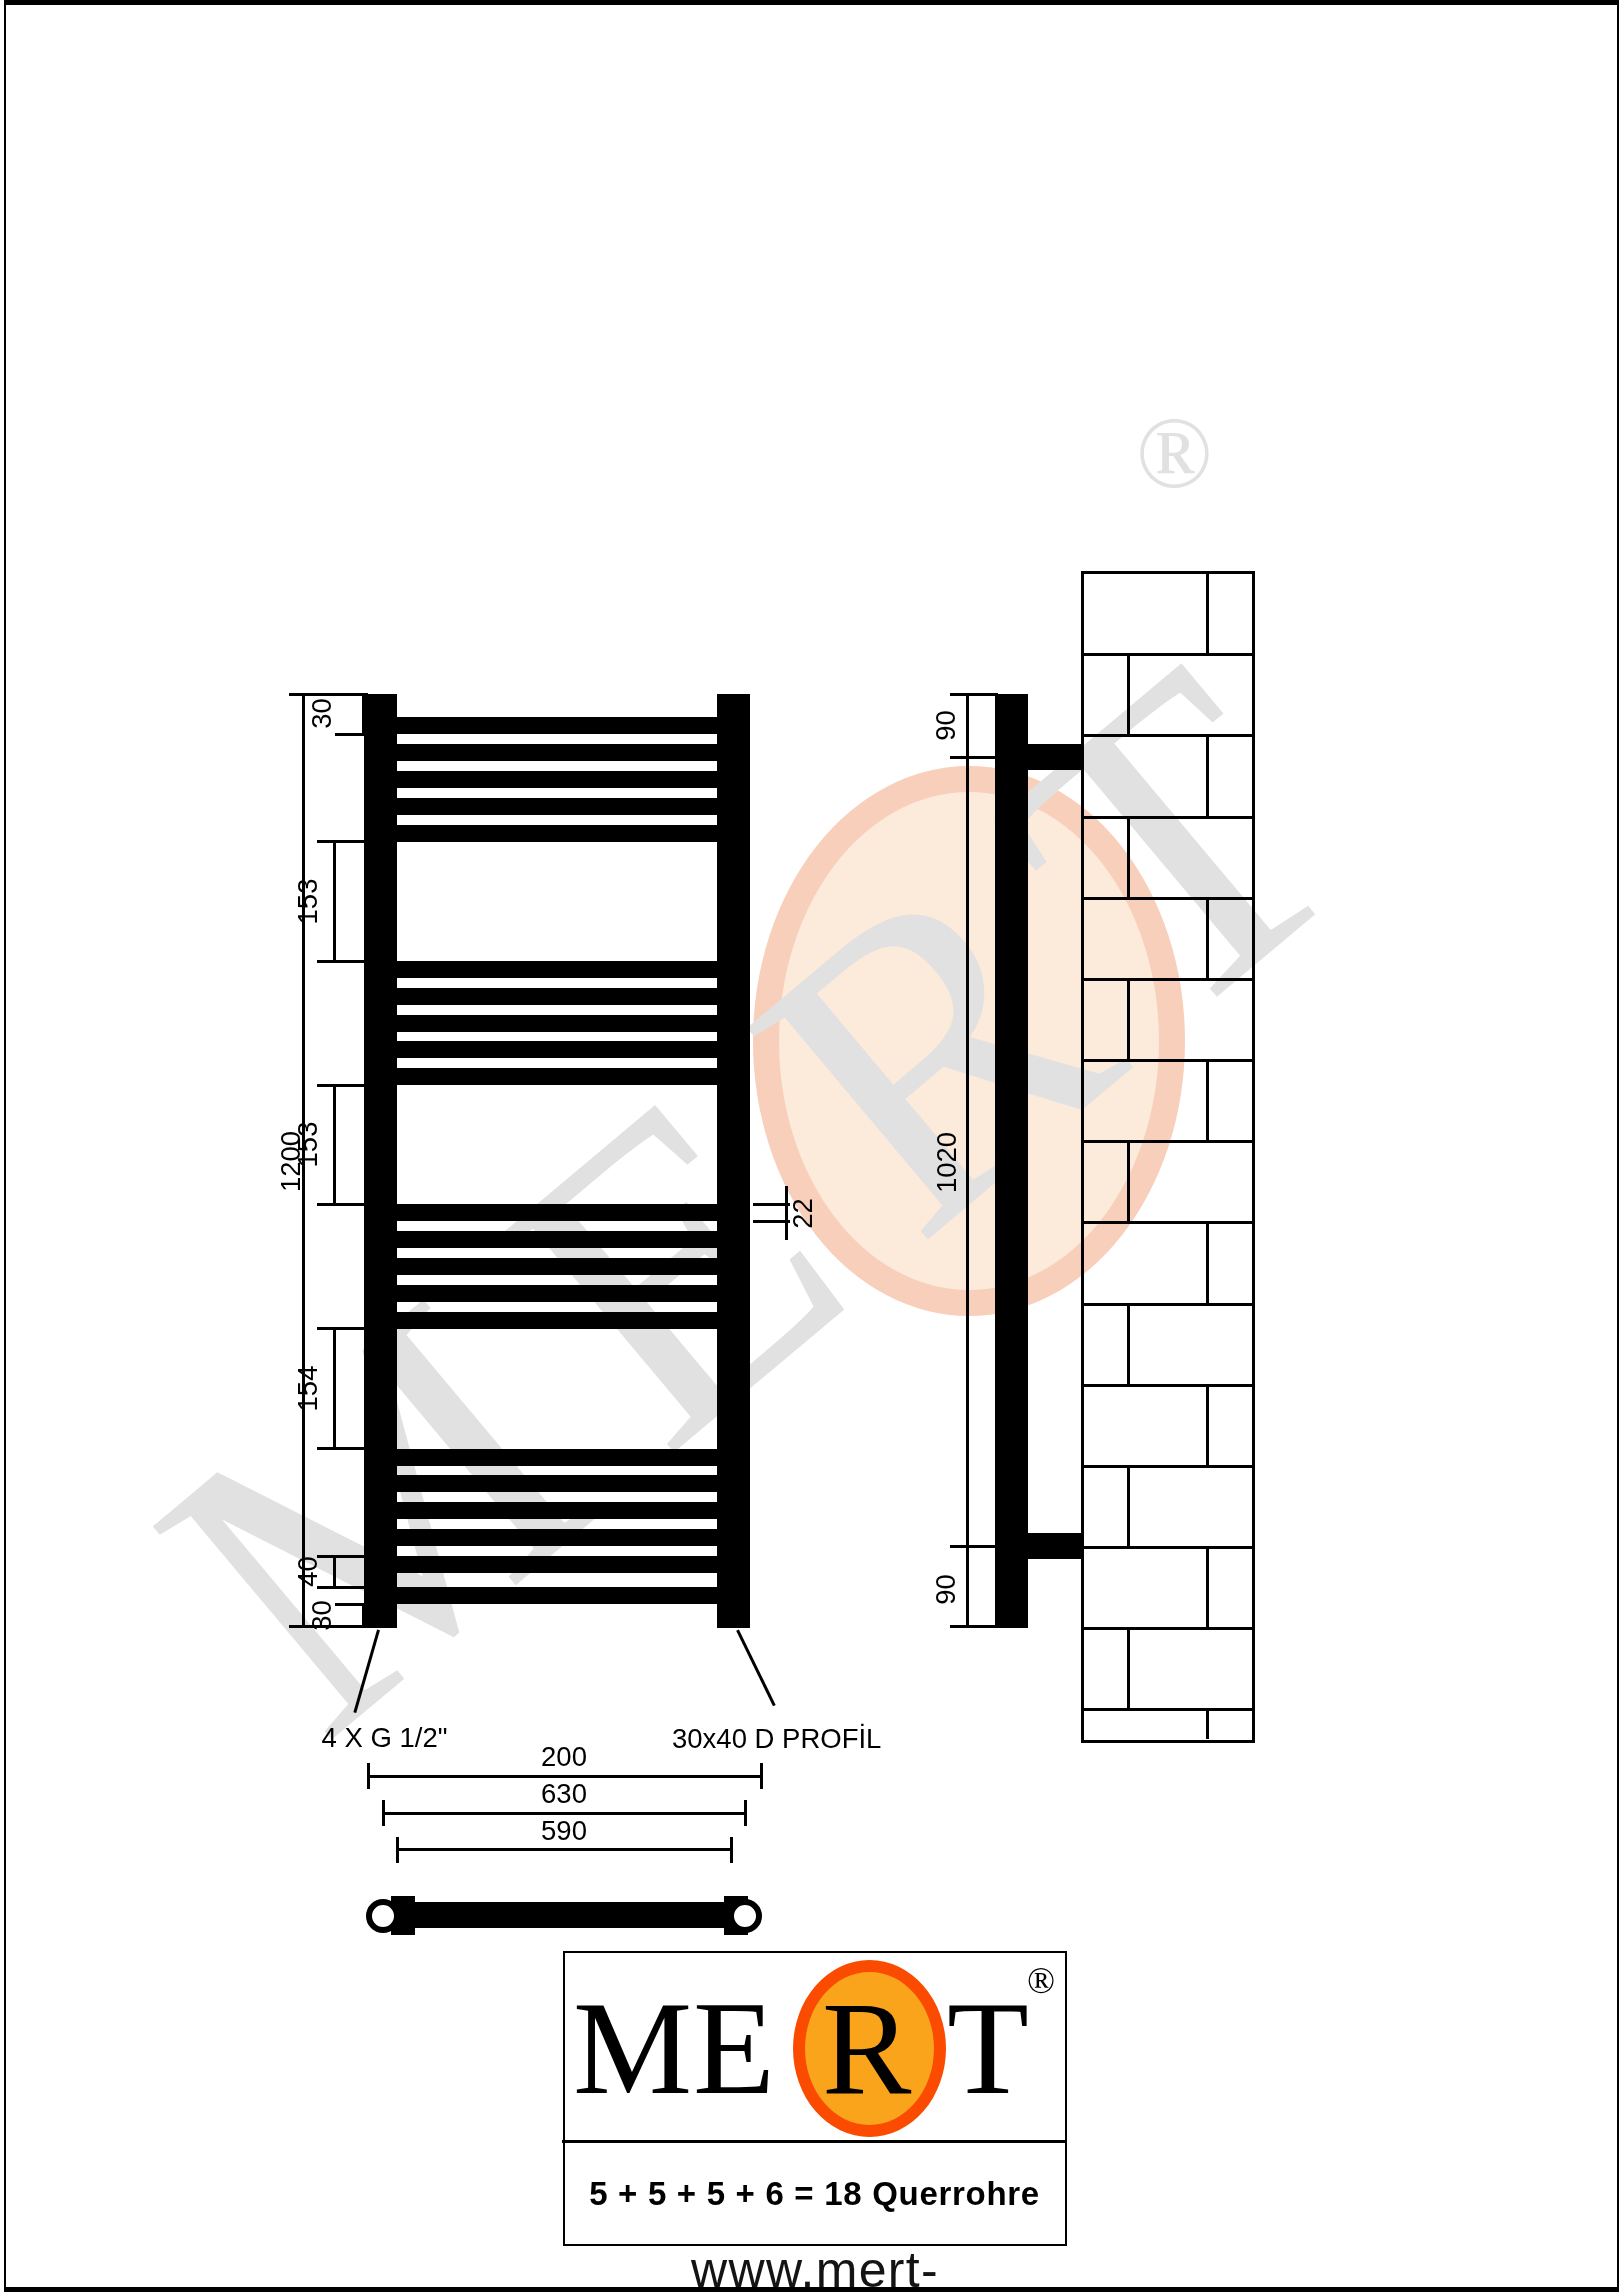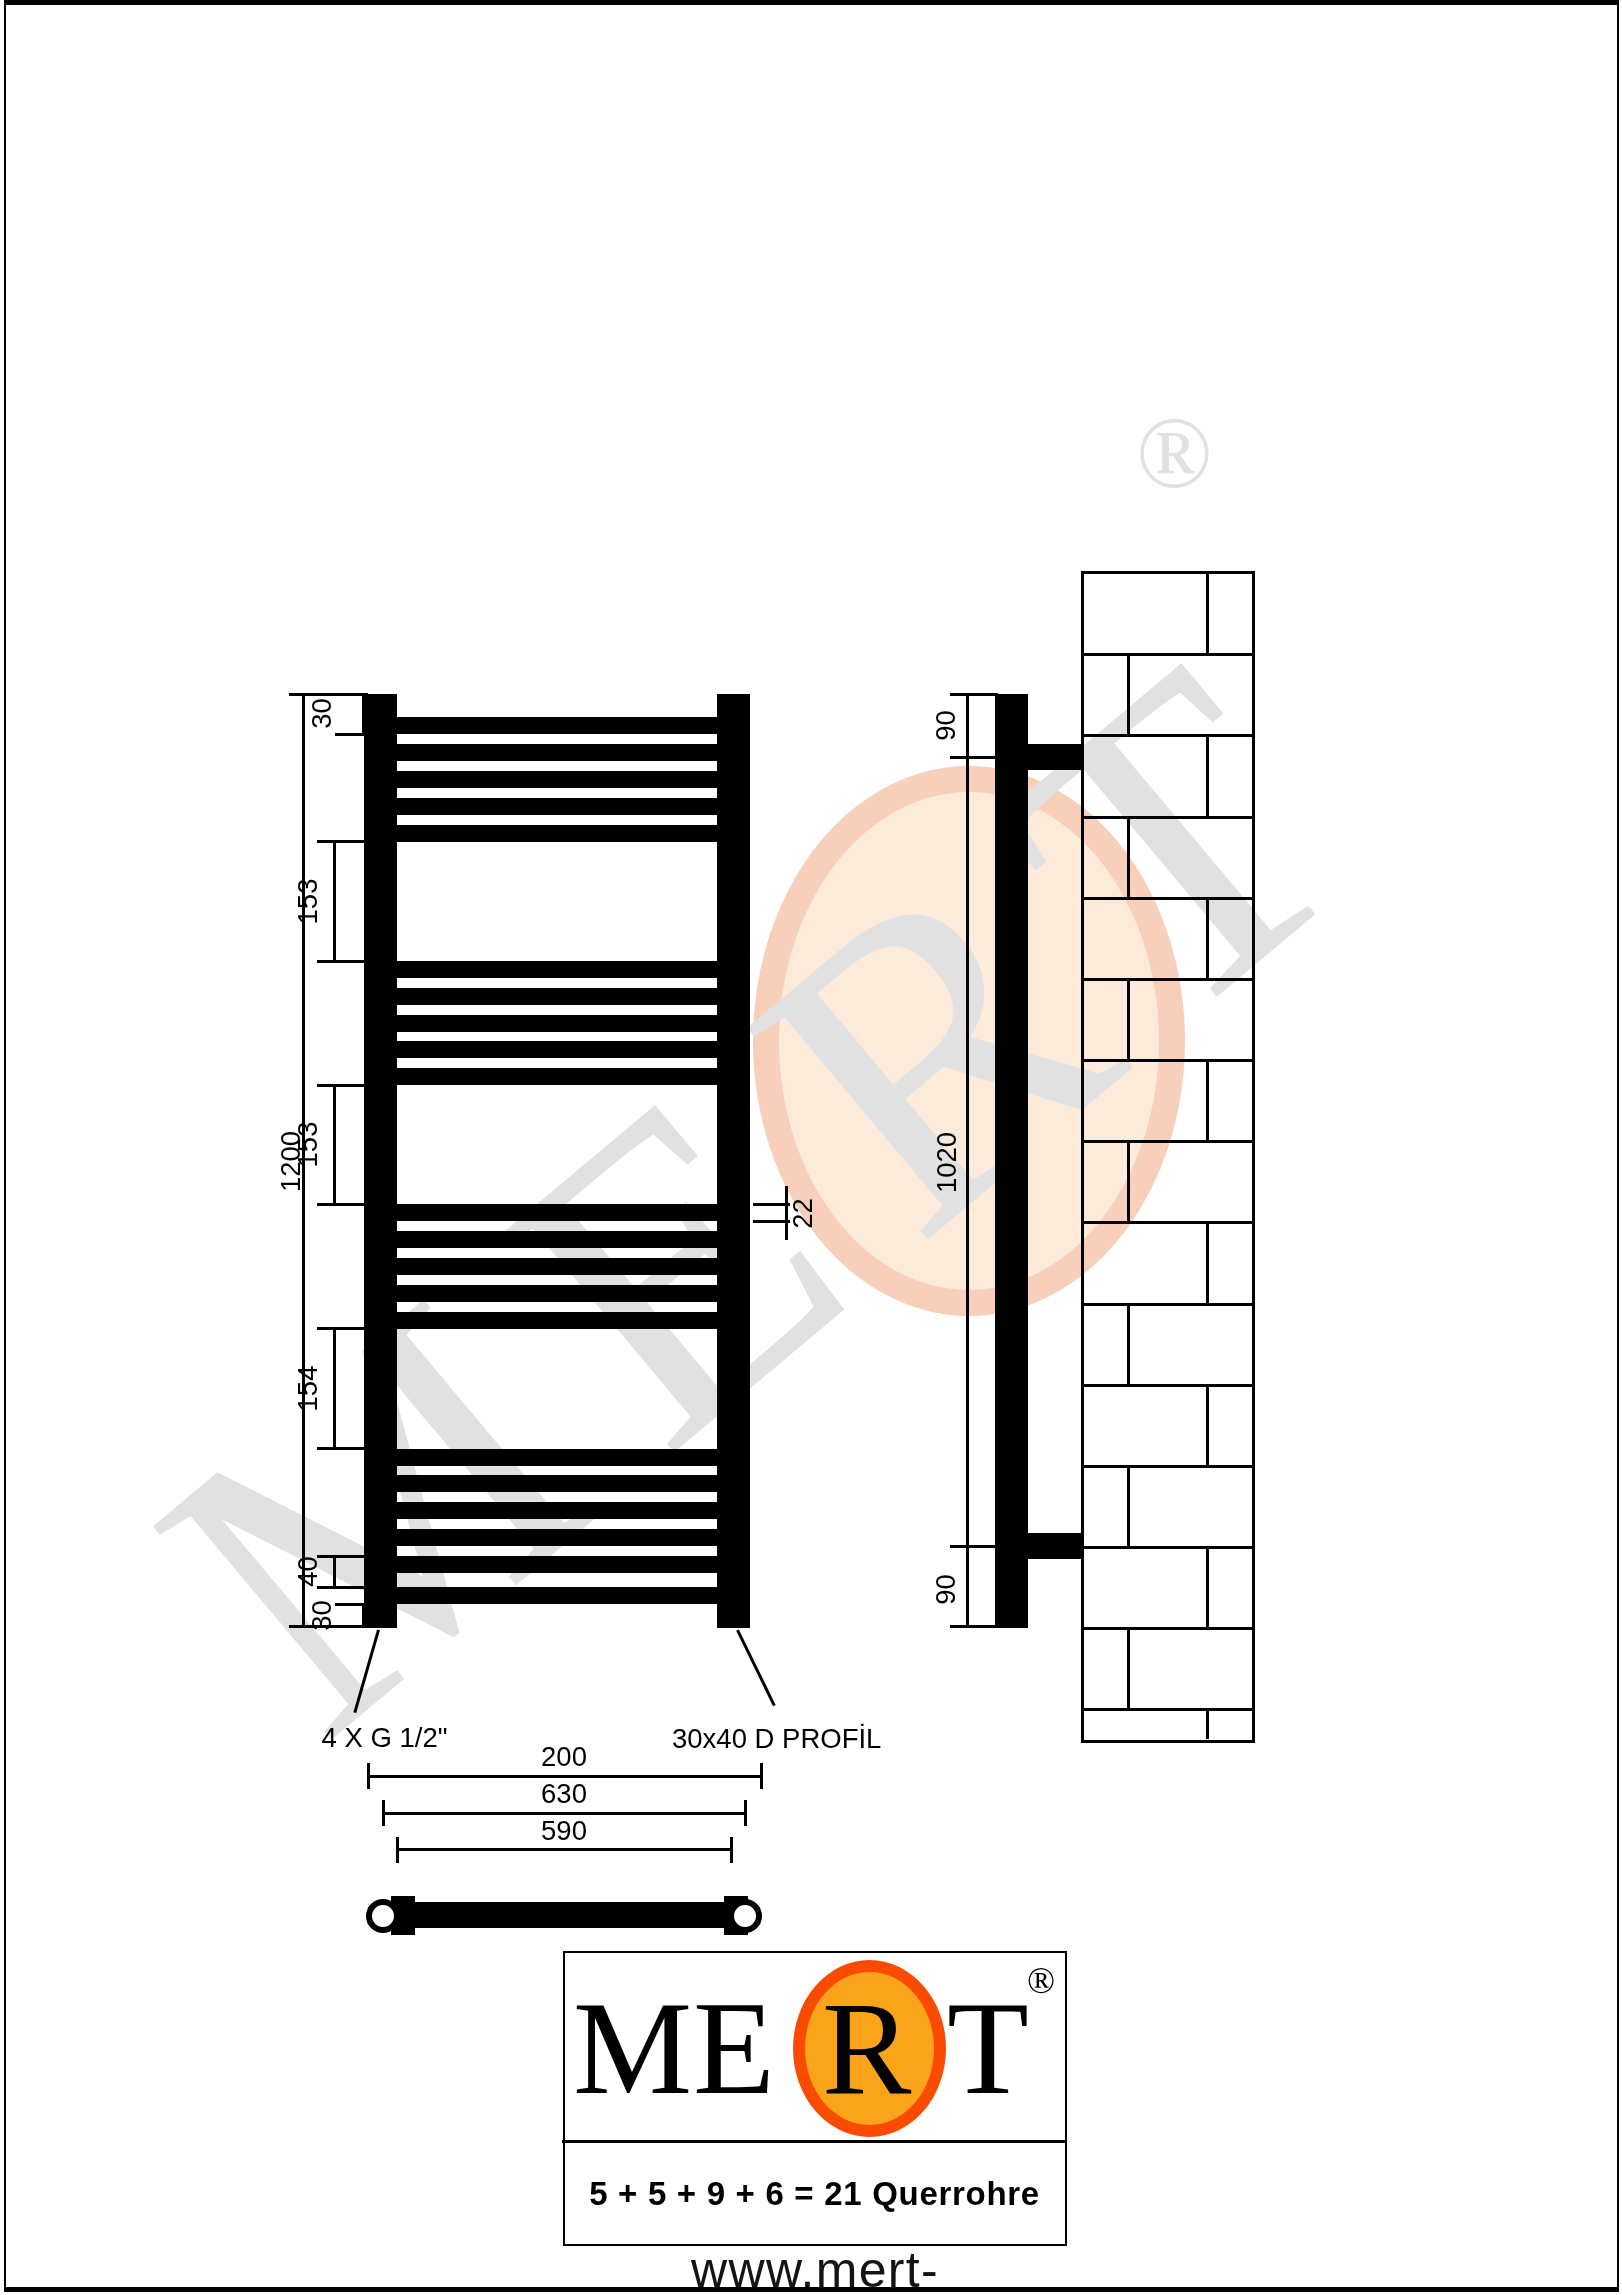--- a/index.html
+++ b/index.html
@@ -155,19 +155,19 @@
   <div class="abs dim" style="left:672px;top:1724px;width:196px;z-index:5;">30x40 D PROFİL</div>
 
   <div class="abs" id="logo-box" style="left:563px;top:1951px;width:504px;height:295px;border:2.6px solid #000;background:#fff;z-index:6;">
     <div class="abs" id="logo-ellipse" style="left: 228px; top: 6.5px; width: 153px; height: 177px; border-radius: 50%; background: rgb(250, 164, 27); border: 12.4px solid rgb(250, 75, 0);"></div>
     <span class="abs logo-letter" style="left:7.9px;top:25px;font-size:134px;line-height:141px;">M</span>
     <span class="abs logo-letter" style="left:128px;top:25px;font-size:134px;line-height:141px;">E</span>
     <span class="abs logo-letter" style="left:257px;top:25px;font-size:134px;line-height:141px;">R</span>
     <span class="abs logo-letter" style="left:382px;top:25px;font-size:134px;line-height:141px;">T</span>
     <span class="abs" id="logo-reg" style="left:462px;top:9.2px;font-size:37px;line-height:38px;">®</span>
     <div class="abs" style="left:-2.6px;top:187px;width:504px;height:2.6px;background:#000;"></div>
-    <div class="abs dim" id="logo-formula" style="left:0px;top:223px;width:499px;font-size:33px;letter-spacing:0.7px;">5 + 5 + 9 + 6 = 21 Querrohre</div>
+    <div class="abs dim" id="logo-formula" style="left:0px;top:223px;width:499px;font-size:33px;letter-spacing:0.7px;">5 + 5 + 5 + 6 = 18 Querrohre</div>
   </div>
   <div class="abs" id="website" style="left:553px;top:2241px;width:524px;font-size:50px;letter-spacing:1.3px;color:#141414;z-index:6;">www.mert-radiator.com</div>
 
   <div class="abs" style="left:3.9px;top:0;right:3.9px;bottom:2.6px;border:solid #000;border-width:5.2px 2px 5.2px 2px;z-index:7;"></div>
 </div>
 
 
 </body></html>

